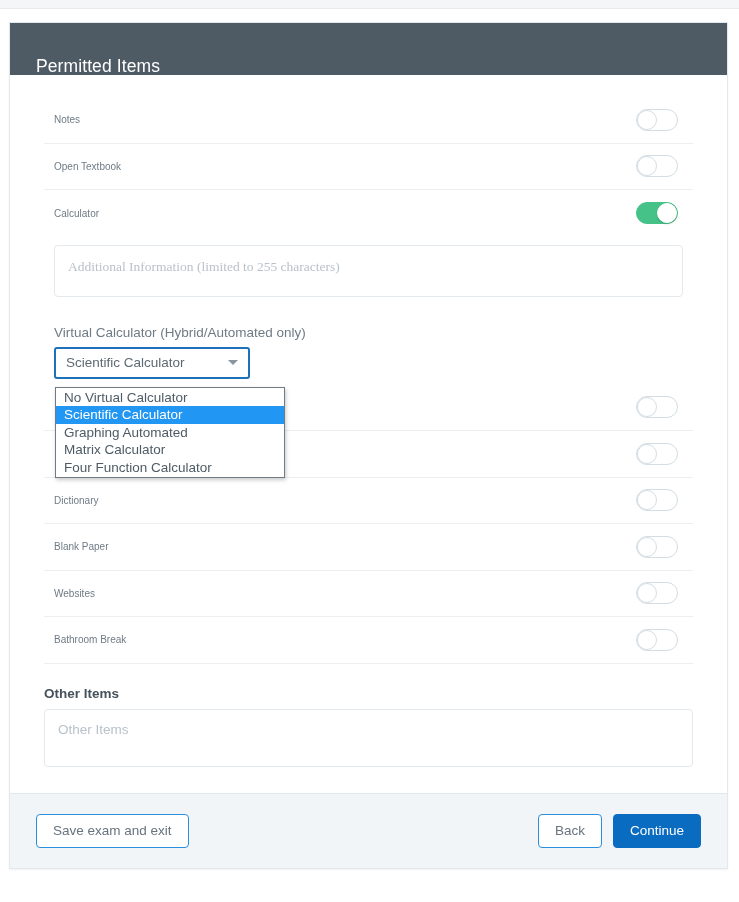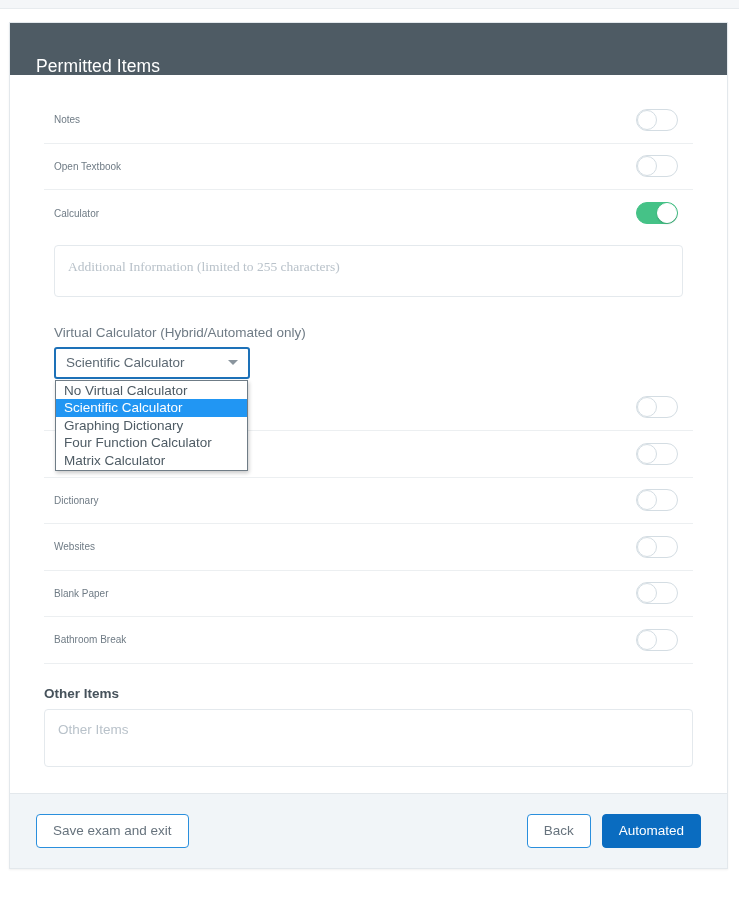--- a/index.html
+++ b/index.html
@@ -158,22 +158,22 @@
   .caret {
     width: 0; height: 0;
     border-left: 5px solid transparent;
     border-right: 5px solid transparent;
     border-top: 5px solid #8a959e;
     margin-right: 2px;
   }
   .option-list {
     position: absolute;
     left: 1px;
-    top: 33px;
-    width: 193px;
+    top: 40px;
+    width: 230px;
     background: #ffffff;
     border: 1px solid #6f7c86;
     box-sizing: border-box;
     box-shadow: 1px 2px 4px rgba(0,0,0,0.22);
     padding: 1px 0;
   }
   .option {
     font-size: 13.5px;
     color: #4e5b64;
     padding: 0px 4px 0px 8px;
@@ -291,23 +291,23 @@
       <div class="sub-label">Virtual Calculator (Hybrid/Automated only)</div>
 
       <div class="select-wrap">
         <div class="select-box">
           <span>Scientific Calculator</span>
           <span class="caret"></span>
         </div>
         <div class="option-list">
           <div class="option">No Virtual Calculator</div>
           <div class="option selected">Scientific Calculator</div>
-          <div class="option">Graphing Dictionary</div>
+          <div class="option">Graphing Automated</div>
+          <div class="option">Matrix Calculator</div>
           <div class="option">Four Function Calculator</div>
-          <div class="option">Matrix Calculator</div>
         </div>
       </div>
     </div>
 
     
     <div style="margin-top:6px;">
       <div class="toggle-row">
         <span class="toggle-label"></span>
         <span class="switch">
           <span class="knob"></span>
@@ -324,29 +324,29 @@
     
     <div class="toggle-row">
       <span class="toggle-label">Dictionary</span>
       <span class="switch">
         <span class="knob"></span>
       </span>
     </div>
 
     
     <div class="toggle-row">
+      <span class="toggle-label">Blank Paper</span>
+      <span class="switch">
+        <span class="knob"></span>
+      </span>
+    </div>
+
+    
+    <div class="toggle-row">
       <span class="toggle-label">Websites</span>
-      <span class="switch">
-        <span class="knob"></span>
-      </span>
-    </div>
-
-    
-    <div class="toggle-row">
-      <span class="toggle-label">Blank Paper</span>
       <span class="switch">
         <span class="knob"></span>
       </span>
     </div>
 
     
     <div class="toggle-row">
       <span class="toggle-label">Bathroom Break</span>
       <span class="switch">
         <span class="knob"></span>
@@ -356,17 +356,17 @@
     
     <div class="section-title">Other Items</div>
     <textarea class="textarea-big" placeholder="Other Items" style=""></textarea>
 
   </div>
 
   <div class="card-footer">
     <button class="btn btn-outline">Save exam and exit</button>
     <div class="footer-right">
       <button class="btn btn-outline">Back</button>
-      <button class="btn btn-primary">Automated</button>
+      <button class="btn btn-primary">Continue</button>
     </div>
   </div>
 
 </div>
 
 </body></html>

